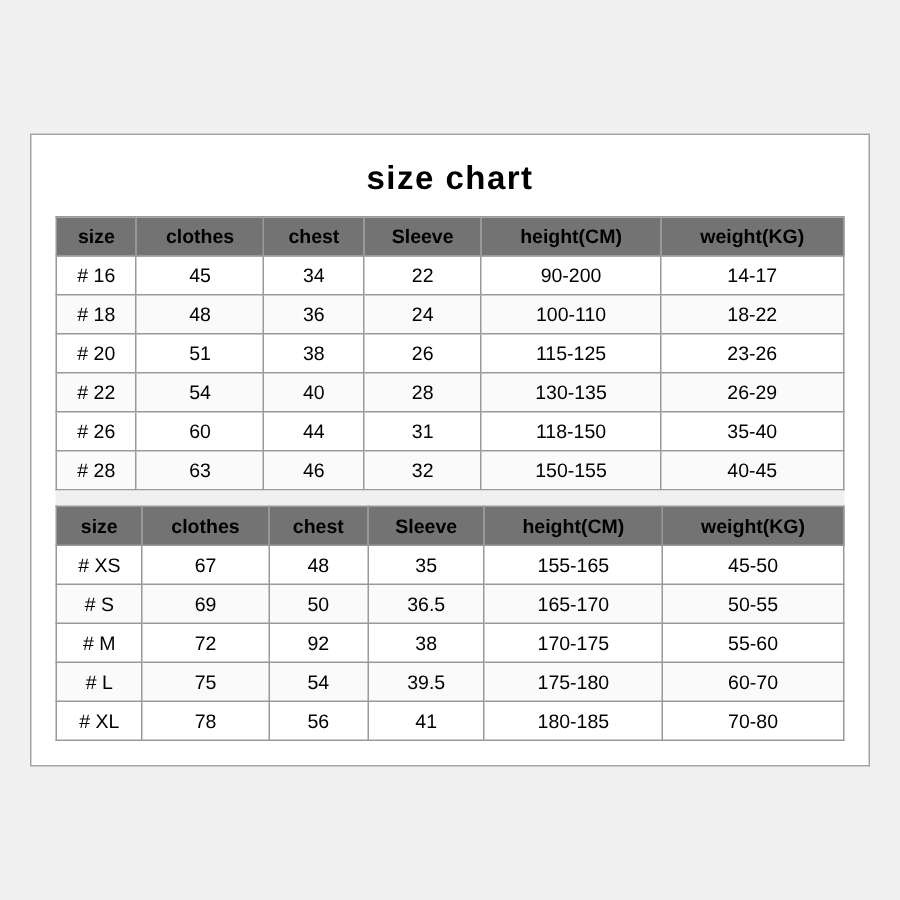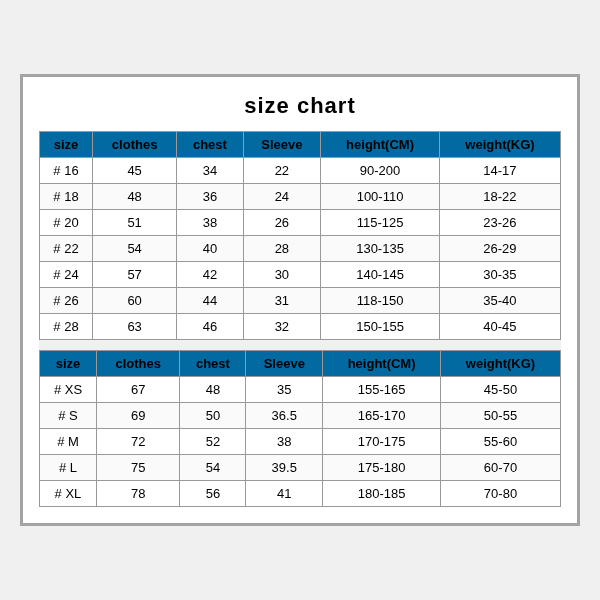--- a/index.html
+++ b/index.html
@@ -7,21 +7,21 @@
       width: 600px;
       height: 600px;
       background: #f0f0f0;
       display: flex;
       align-items: center;
       justify-content: center;
       font-family: Arial, sans-serif;
     }
     .card {
       background: #fff;
-      border: 3px solid #a3a3a3;
+      border: 1px solid #a3a3a3;
       padding: 16px;
       width: 560px;
     }
     .title {
       text-align: center;
       font-size: 22px;
       font-weight: bold;
       margin-bottom: 12px;
       letter-spacing: 1px;
     }
@@ -29,21 +29,21 @@
       width: 100%;
       border-collapse: collapse;
       font-size: 13px;
     }
     th, td {
       border: 1px solid #999;
       text-align: center;
       padding: 5px 4px;
     }
     thead th {
-      background: #0369a1;
+      background: #737373;
       font-weight: bold;
     }
     tbody tr:nth-child(even) {
       background: #fafafa;
     }
   </style>
 </head>
 <body>
 
 <div class="card">
@@ -87,28 +87,20 @@
         </tr>
         <tr>
           <td># 22</td>
           <td>54</td>
           <td>40</td>
           <td>28</td>
           <td>130-135</td>
           <td>26-29</td>
         </tr>
         <tr>
-          <td># 24</td>
-          <td>57</td>
-          <td>42</td>
-          <td>30</td>
-          <td>140-145</td>
-          <td>30-35</td>
-        </tr>
-        <tr>
           <td># 26</td>
           <td>60</td>
           <td>44</td>
           <td>31</td>
           <td>118-150</td>
           <td>35-40</td>
         </tr>
         <tr>
           <td># 28</td>
           <td>63</td>
@@ -146,21 +138,21 @@
           <td># S</td>
           <td>69</td>
           <td>50</td>
           <td>36.5</td>
           <td>165-170</td>
           <td>50-55</td>
         </tr>
         <tr>
           <td># M</td>
           <td>72</td>
-          <td>52</td>
+          <td>92</td>
           <td>38</td>
           <td>170-175</td>
           <td>55-60</td>
         </tr>
         <tr>
           <td># L</td>
           <td>75</td>
           <td>54</td>
           <td>39.5</td>
           <td>175-180</td>

